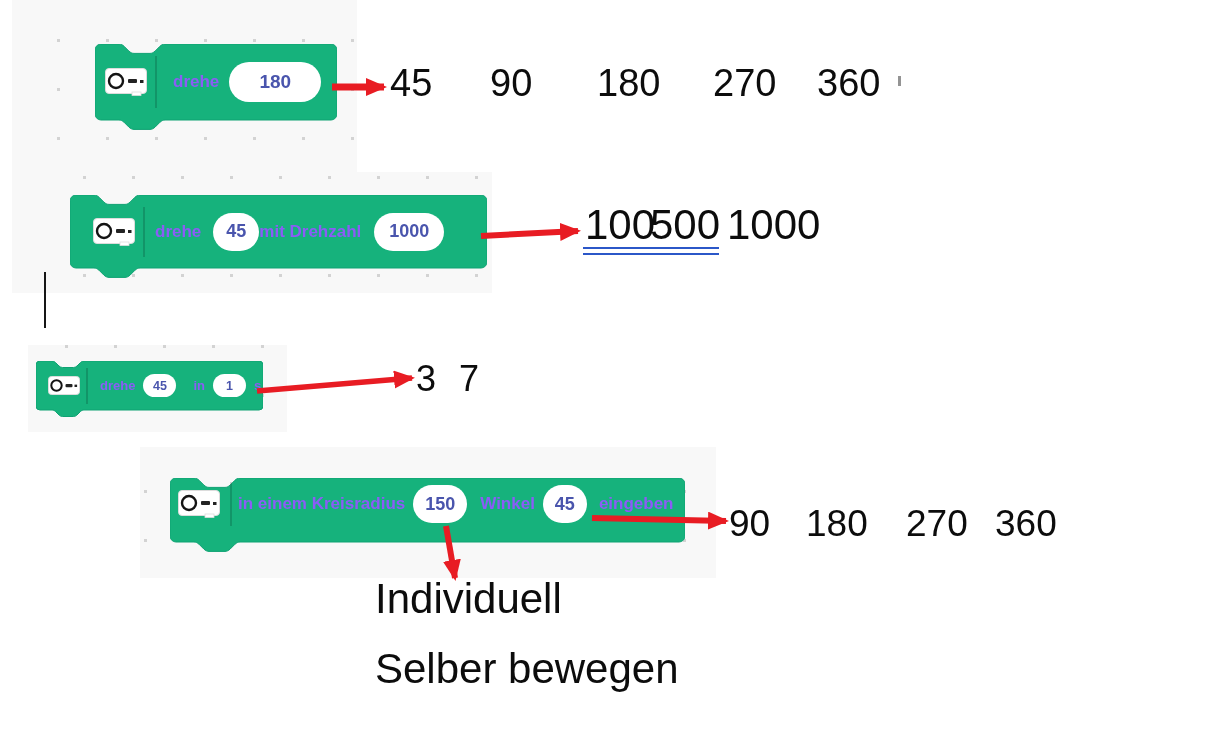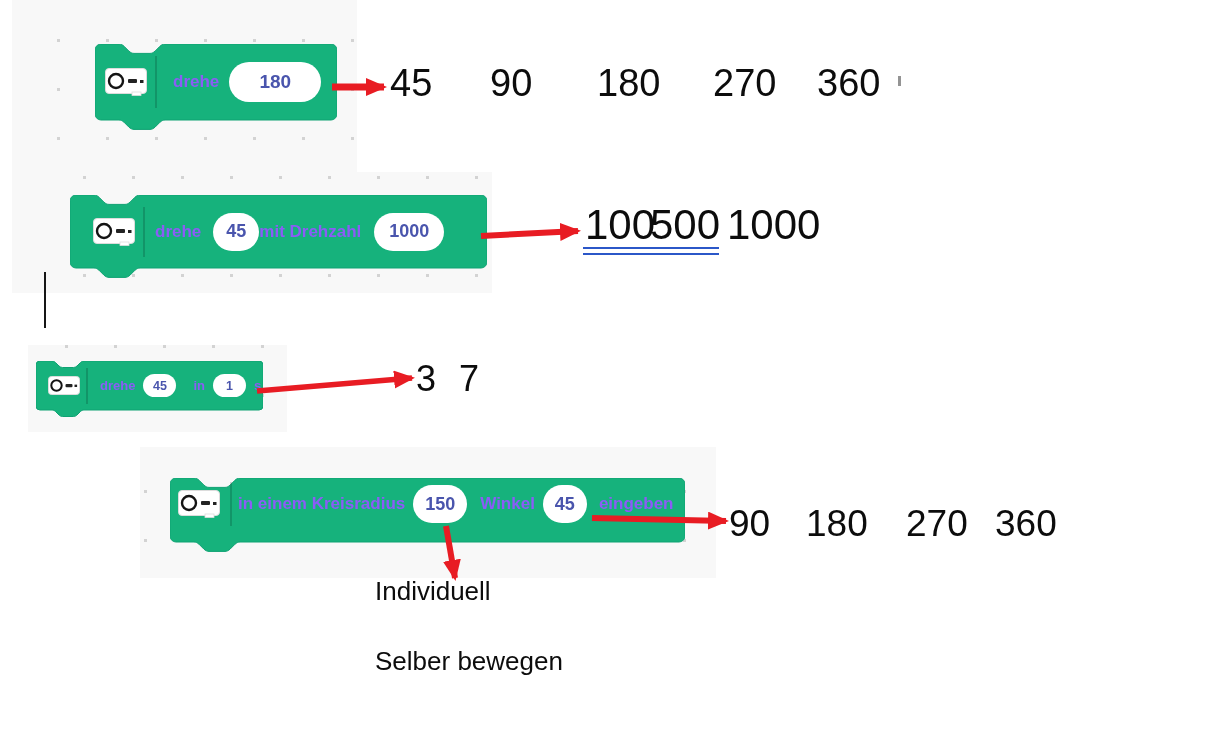--- a/index.html
+++ b/index.html
@@ -18,21 +18,21 @@
                   white-space:nowrap;}
   .blabel{color:#8b5cf6;font-weight:bold;font-size:17px;}
   .block3 .blabel{font-size:13px;}
   .oval{background:#ffffff;border-radius:20px;display:flex;align-items:center;
         justify-content:center;color:#4a55ad;font-weight:bold;font-size:18px;}
   .sep{width:2px;align-self:center;background:rgba(0,0,0,0.16);}
 
   
   .num{position:absolute;color:#0c0c0c;font-size:38px;line-height:1;}
   .num2{font-size:42px;}
-  .note{position:absolute;color:#0c0c0c;font-size:26px;line-height:1;}
+  .note{position:absolute;color:#0c0c0c;font-size:42px;line-height:1;}
   .dbl-underline{position:absolute;left:583px;top:247px;width:136px;height:4px;
                  border-top:2px solid #2b57c8;border-bottom:2px solid #2b57c8;}
 
   .vline{position:absolute;left:44px;top:272px;width:2px;height:56px;background:#161616;}
   .speck{position:absolute;left:898px;top:76px;width:3px;height:10px;background:#949494;}
 
   .overlay{position:absolute;left:0;top:0;pointer-events:none;}
 </style>
 </head>
 <body>

